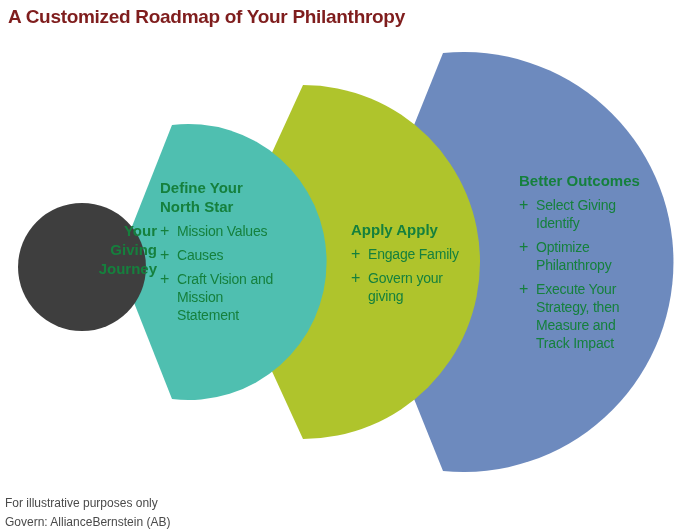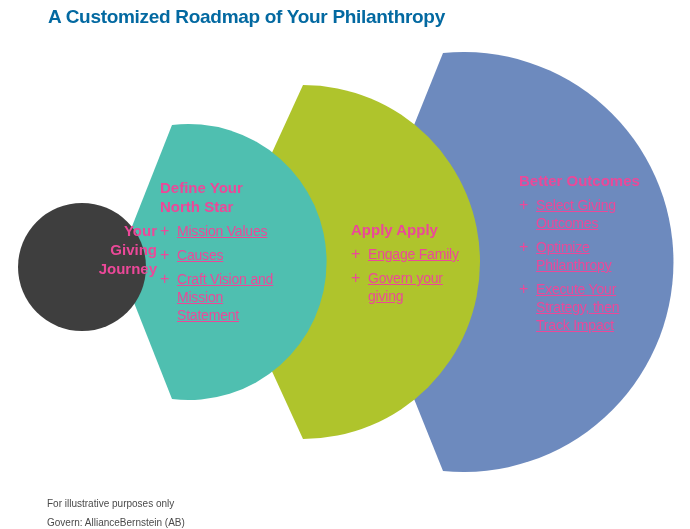--- a/index.html
+++ b/index.html
@@ -2,47 +2,46 @@
 <html><head>
 <meta charset="utf-8">
 <style>
   html,body{margin:0;padding:0;background:#fff;}
   #canvas{
     position:relative;width:690px;height:529px;overflow:hidden;background:#ffffff;
     font-family:"Liberation Sans", sans-serif;
   }
   .page-title{
     position:absolute;left:8px;top:6px;
-    font-size:19px;font-weight:bold;letter-spacing:-0.3px;color:#0369a1;
+    font-size:19px;font-weight:bold;letter-spacing:-0.3px;color:#7f1d1d;
     white-space:nowrap;
-    margin-left:40px;
   }
   #diagram-svg{position:absolute;left:0;top:0;}
-  .overlay{position:absolute;color:#ec4899;}
+  .overlay{position:absolute;color:#15803d;}
   .circle-label{
     left:7px;top:221px;width:150px;text-align:right;
     font-size:15px;font-weight:bold;line-height:19px;
   }
   .circle-label span{display:block;}
   .stage{position:absolute;}
   .stage-title{font-size:15px;font-weight:bold;line-height:19px;margin-bottom:6px;}
   .stage-title span{display:block;}
   .item{display:flex;align-items:flex-start;}
   .item + .item{margin-top:6px;}
   .plus{
     flex:0 0 17px;width:17px;font-size:16px;font-weight:normal;
     line-height:18px;letter-spacing:0;
   }
-  .item-text{font-size:14px;line-height:18px;letter-spacing:-0.2px;text-decoration:underline;}
+  .item-text{font-size:14px;line-height:18px;letter-spacing:-0.2px;}
   .item-text span{display:block;white-space:nowrap;}
   #stage-define{left:160px;top:178px;width:165px;}
   #stage-apply{left:351px;top:220px;width:150px;}
   #stage-outcomes{left:519px;top:171px;width:160px;}
   .footnote{
-    position:absolute;left:5px;color:#4A4A4A;font-size:10px;line-height:13px;margin-left:42px;
+    position:absolute;left:5px;color:#4A4A4A;font-size:12px;line-height:13px;
   }
   #footnote-1{top:497px;}
   #footnote-2{top:516px;}
 </style>
 </head>
 <body>
 
 <div id="canvas">
 
   <div class="page-title">A Customized Roadmap of Your Philanthropy</div>
@@ -107,35 +106,36 @@
   </div>
 
   <div class="overlay stage" id="stage-outcomes">
     <div class="stage-title">
       <span>Better Outcomes</span>
     </div>
     <div class="item">
       <span class="plus">+</span>
       <div class="item-text">
         <span>Select Giving</span>
-        <span>Outcomes</span>
+        <span>Identify</span>
       </div>
     </div>
     <div class="item">
       <span class="plus">+</span>
       <div class="item-text">
         <span>Optimize</span>
         <span>Philanthropy</span>
       </div>
     </div>
     <div class="item">
       <span class="plus">+</span>
       <div class="item-text">
         <span>Execute Your</span>
         <span>Strategy, then</span>
+        <span>Measure and</span>
         <span>Track Impact</span>
       </div>
     </div>
   </div>
 
   <div class="footnote" id="footnote-1">For illustrative purposes only</div>
   <div class="footnote" id="footnote-2">Govern: AllianceBernstein (AB)</div>
 
 </div>
 

